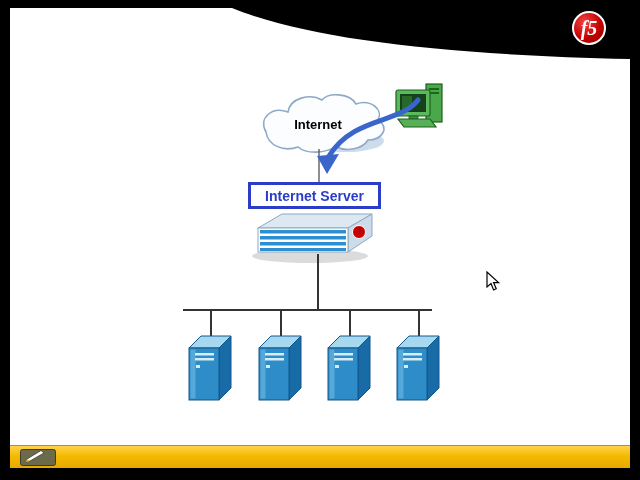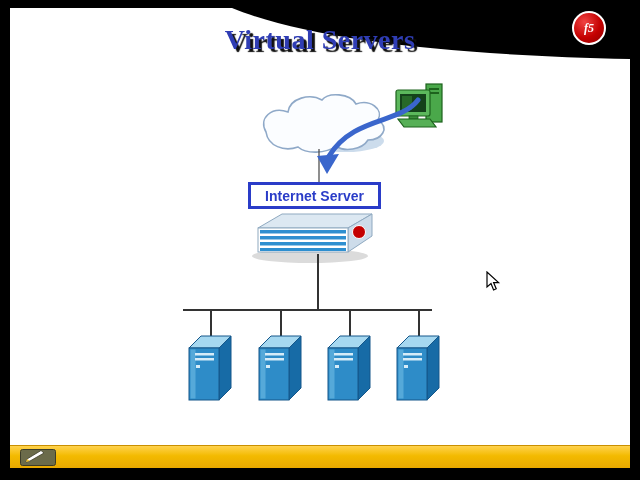--- a/index.html
+++ b/index.html
@@ -15,21 +15,21 @@
     font-family:"Liberation Serif", serif; font-size:28px; font-weight:bold;
     letter-spacing:0.5px; color:#2f3db4; text-shadow:3px 3px 1px #101010; z-index:4;
   }
 
   .f5-logo {
     position:absolute; left:562px; top:3px; width:34px; height:34px; border-radius:50%;
     background:radial-gradient(circle at 35% 30%, #f04545 0%, #c40000 55%, #8d0000 100%);
     border:2px solid #ffffff; z-index:5;
     display:flex; align-items:center; justify-content:center;
     color:#ffffff; font-family:"Liberation Serif", serif; font-style:italic;
-    font-weight:bold; font-size:12px;text-align:center;
+    font-weight:bold; font-size:20px;text-align:center;
   }
 
   .diagram-svg { position:absolute; left:0; top:0; z-index:2; }
 
   .internet-label {
     position:absolute; left:258px; top:109px; width:100px; text-align:center;
     font-weight:bold; font-size:13px; color:#000; z-index:3;
   }
 
   .vs-box {
@@ -52,21 +52,20 @@
 <body>
 
 <div class="frame">
 
   <div class="slide">
 
     <svg class="swoosh" width="620" height="62" viewBox="0 0 620 62">
       <path d="M 222 0 C 300 32 440 47 620 51 L 620 0 Z" fill="#000000"></path>
     </svg>
 
-    <div class="slide-title">Virtual Servers</div>
 
     <div class="f5-logo">
       <span>f5</span>
     </div>
 
     <svg class="diagram-svg" width="620" height="437" viewBox="0 0 620 437">
 
       <g>
         <ellipse cx="336" cy="133" rx="38" ry="11" fill="#ccdcec"></ellipse>
         <path d="M 256 124
@@ -150,20 +149,21 @@
         <rect x="6" y="22" width="19" height="2.5" fill="#d6ecf8"></rect>
         <rect x="7" y="29" width="4" height="3" fill="#d6ecf8"></rect>
       </g>
 
       <g>
         <path d="M 408 92 C 390 116, 344 108, 319 148" fill="none" stroke="#3a66cc" stroke-width="5" stroke-linecap="round"></path>
         <polygon points="307,148 329,146 317,166" fill="#3a66cc"></polygon>
       </g>
     </svg>
 
+    <div class="internet-label">Internet</div>
 
     <div class="vs-box">
       <span>Internet Server</span>
     </div>
 
     <svg class="cursor-svg" width="16" height="22" viewBox="0 0 16 22">
       <polygon points="1,1 1,16 5,12.6 7.6,19 10.2,17.8 7.6,11.6 12.6,11.6" fill="#ffffff" stroke="#000000" stroke-width="1.2"></polygon>
     </svg>
 
   </div>

